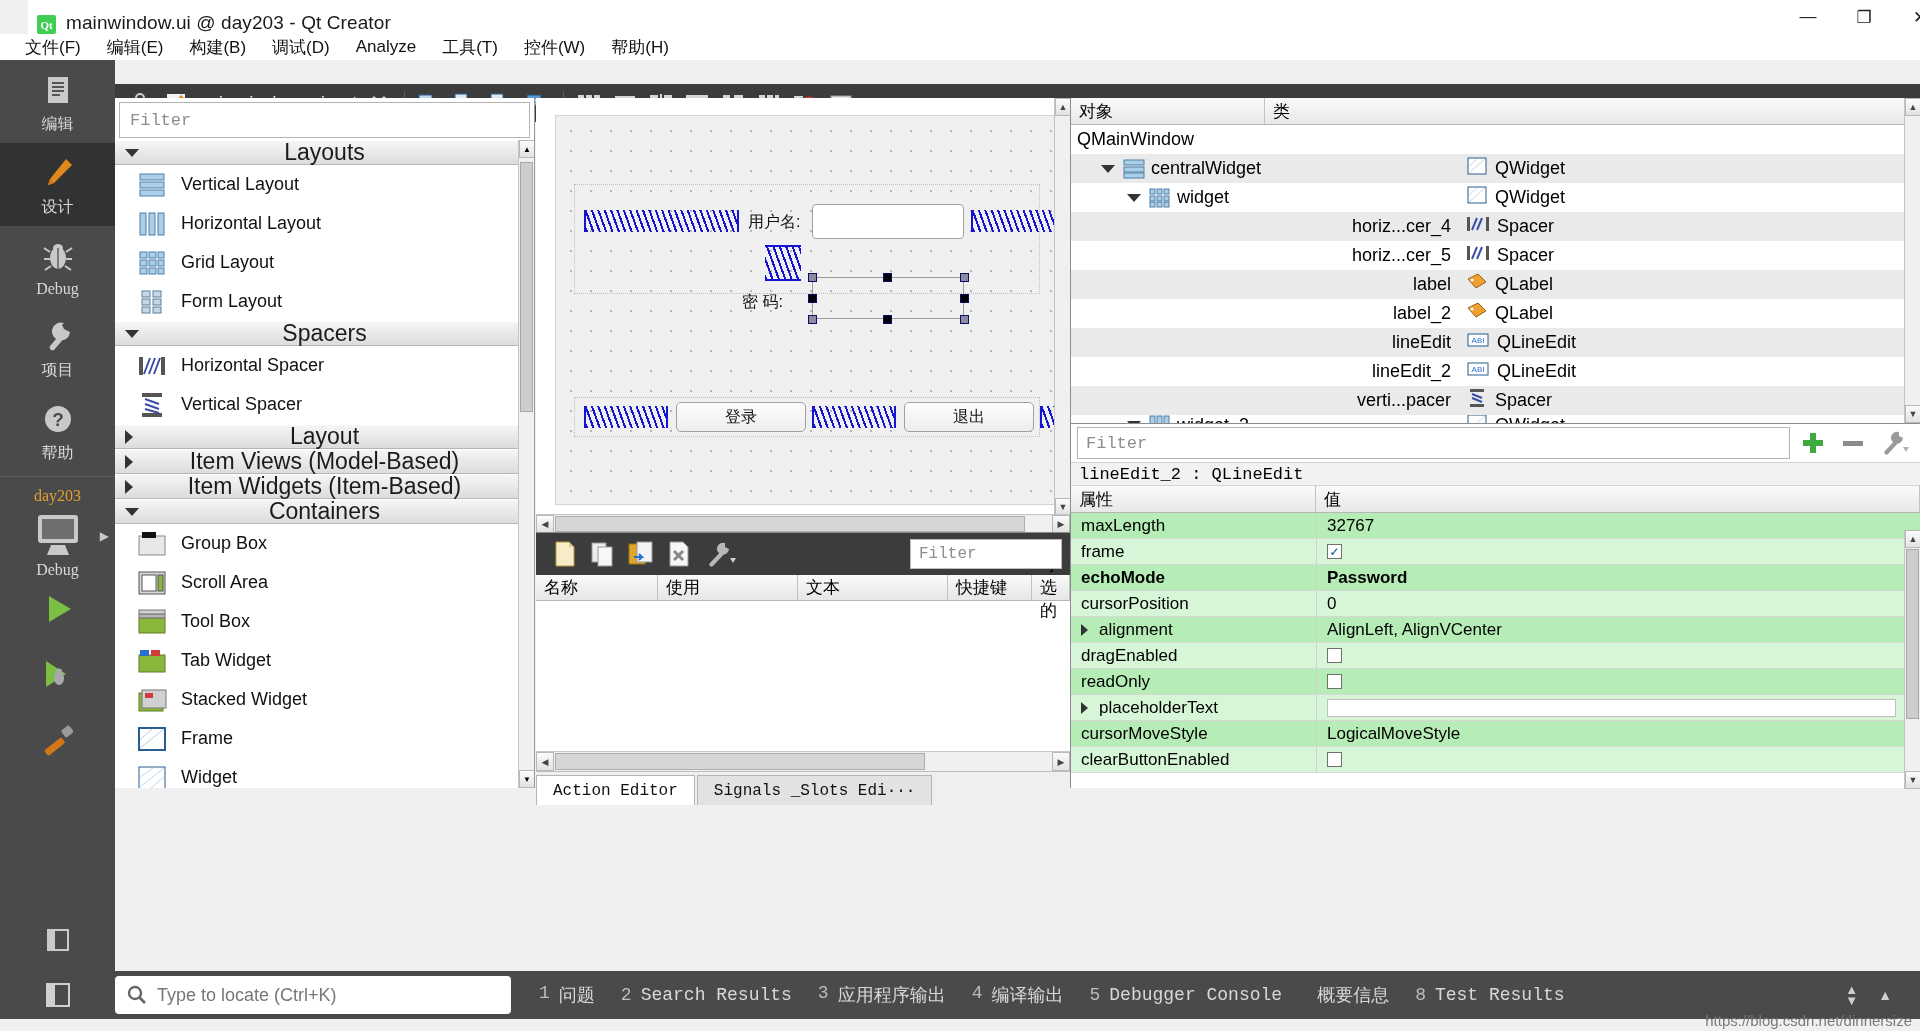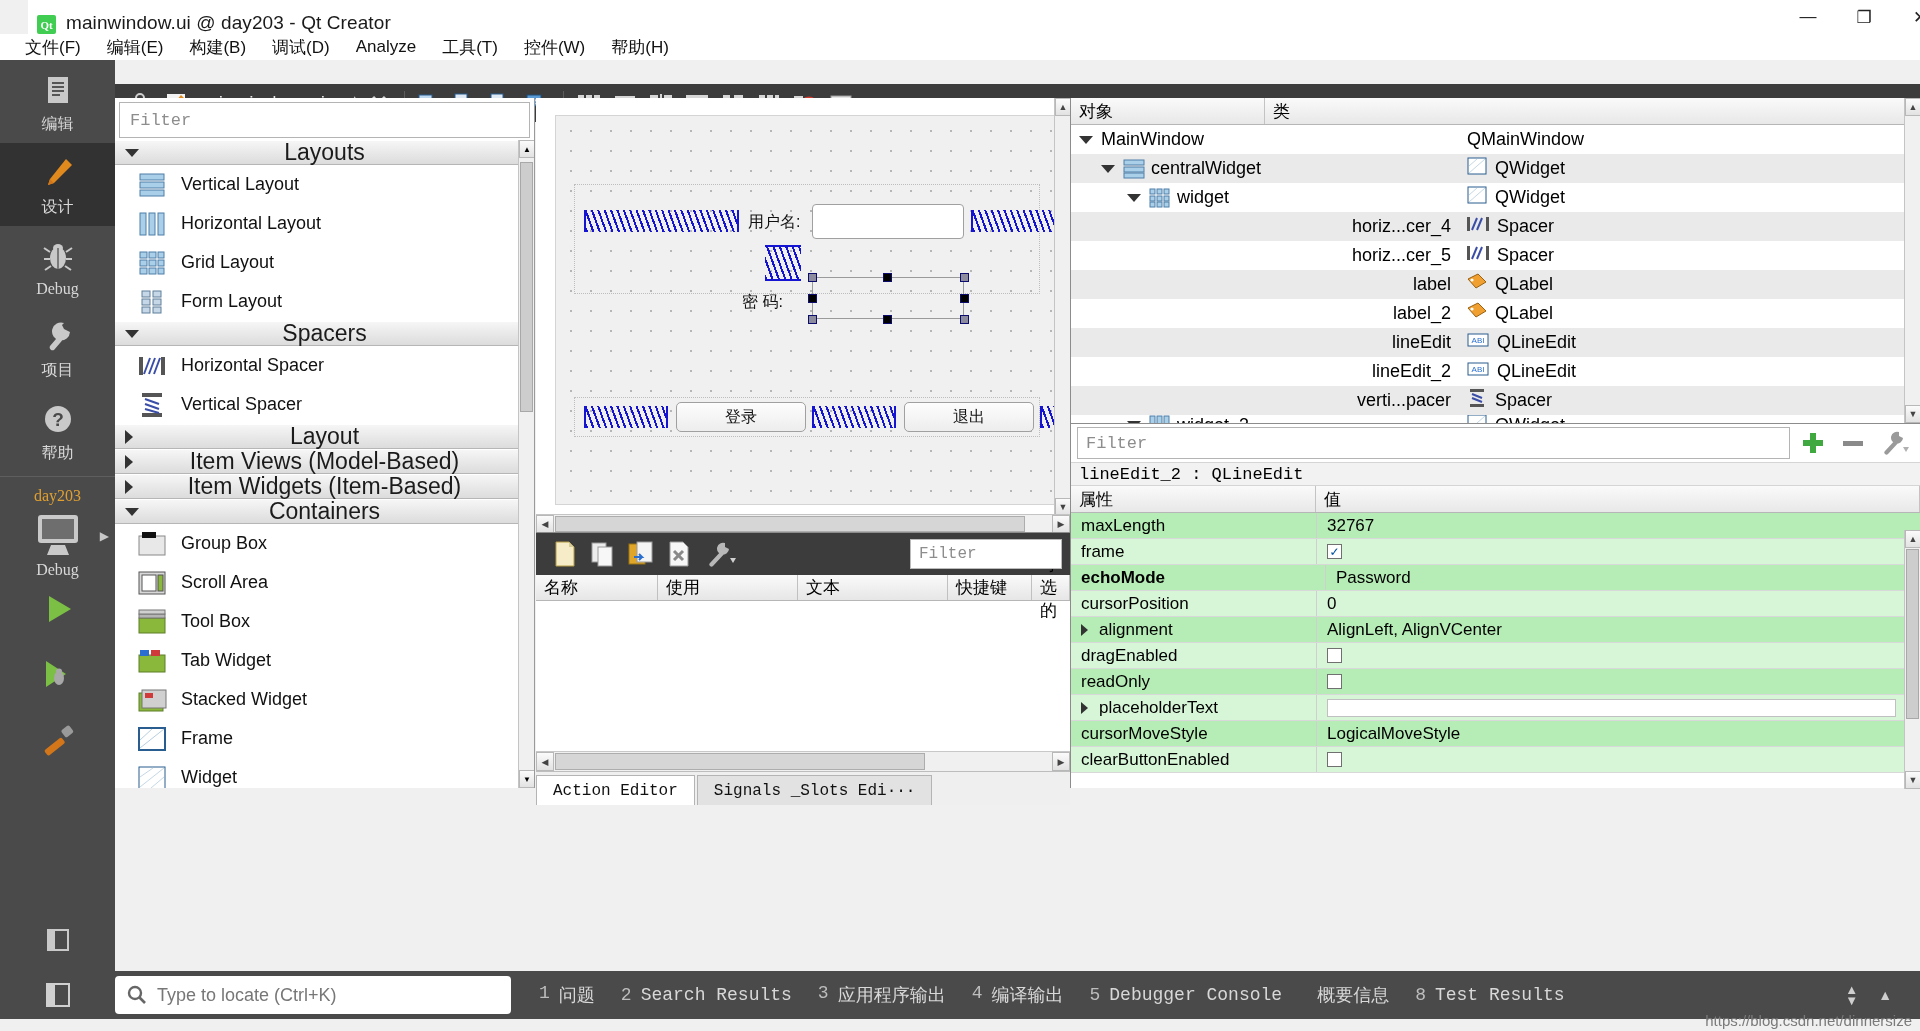--- a/index.html
+++ b/index.html
@@ -806,24 +806,20 @@
     </div>
   </div>
 
   <div class="objinspector">
     <div class="oi-head">
       <div class="oi-col" style="width:194px;">对象</div>
       <div class="oi-col" style="flex:1;">类</div>
     </div>
 
     <div class="oi-row">
-      <div class="oi-name" style="padding-left:8px;">
-        <span class="tri down" style="position:static;margin-right:8px;"></span>
-        <span>MainWindow</span>
-      </div>
       <div class="oi-class">
         <span>QMainWindow</span>
       </div>
     </div>
 
     <div class="oi-row alt">
       <div class="oi-name" style="padding-left:30px;">
         <span class="tri down" style="position:static;margin-right:8px;"></span>
         <span style="display:inline-flex;margin-right:6px;">
           <svg width="22" height="20" viewBox="0 0 22 20">
@@ -1072,21 +1068,21 @@
       <div class="pe-pval">32767</div>
     </div>
     <div class="pe-row" style="background:#d7f6d7;">
       <div class="pe-pname">frame</div>
       <div class="pe-pval">
         <span class="chk">✓</span>
       </div>
     </div>
     <div class="pe-row" style="background:#b6edb6;font-weight:bold;">
       <div class="pe-pname">echoMode</div>
-      <div class="pe-pval" style="font-weight:normal;margin-left:9px;">Password</div>
+      <div class="pe-pval" style="font-weight:bold;">Password</div>
     </div>
     <div class="pe-row" style="background:#d7f6d7;">
       <div class="pe-pname">cursorPosition</div>
       <div class="pe-pval">0</div>
     </div>
     <div class="pe-row" style="background:#b6edb6;">
       <div class="pe-pname" style="padding-left:28px;">
         <span class="exp-tri" style="left:10px;"></span>
         <span>alignment</span>
       </div>

